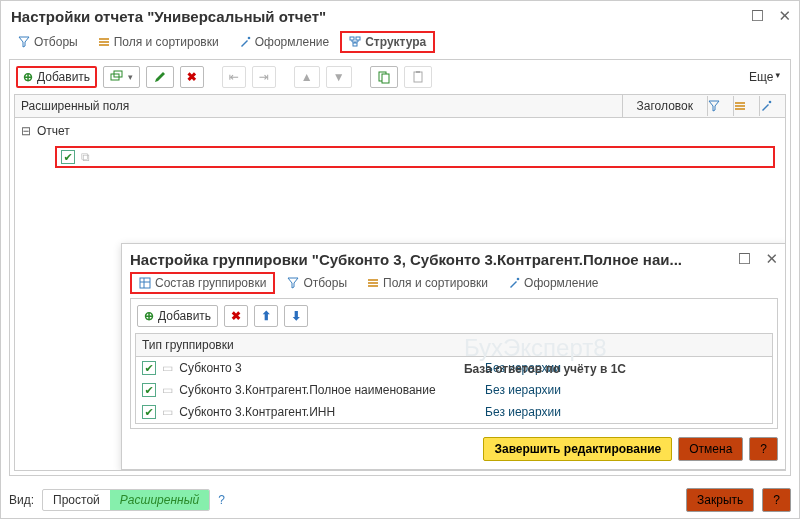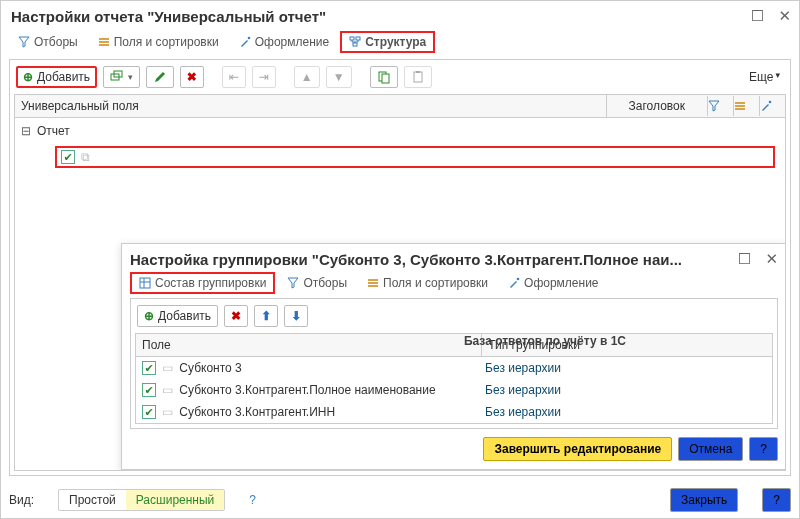--- a/index.html
+++ b/index.html
@@ -66,21 +66,21 @@
   .tbtn.disabled { color:#aaa; border-color:#ddd; }
   .spacer { flex:1; }
   .more { display:flex; align-items:flex-start; gap:2px; cursor:pointer; padding:0 4px; }
   .table-head {
     display:flex; align-items:center;
     border:1px solid #ccc; border-bottom:1px solid #ccc;
     background:#f7f7f7;
     margin-top:4px;
   }
   .table-head .col1 { flex:1; padding:4px 6px; }
-  .table-head .colz { padding:4px 22px; border-left:1px solid #ccc; }
+  .table-head .colz { padding:4px 14px; border-left:1px solid #ccc; }
   .table-head .iconcell { width:26px; text-align:center; padding:4px 0; border-left:1px solid #ccc; }
   .tree {
     border:1px solid #ccc; border-top:none;
     flex:1 1 auto;
     padding:4px 0 0 0;
     overflow:hidden;
     position:relative;
   }
   .tree-row {
     display:flex; align-items:center; gap:6px;
@@ -149,37 +149,37 @@
     z-index:1;
     pointer-events:none;
   }
   .watermark small { display:block; font-size:12px; color:#404040;font-weight:bold; }
   .dlg-footer {
     display:flex; justify-content:flex-end; gap:6px;
     padding-top:8px;
   }
   .btn {
     padding:4px 10px; border:1px solid #999; border-radius:2px;
-    background:#1d4ed8; cursor:pointer;
+    background:#c2410c; cursor:pointer;
     font-size:12px;
   }
   .btn.primary {
     background:#ffe14d; border-color:#bfa500; font-weight:bold;margin-left:48px;
   }
   .bottom-bar {
-    display:flex; align-items:center; gap:24px;
+    display:flex; align-items:center; gap:8px;
     padding: 6px 8px;
   }
   .view-toggle {
     display:flex; border:1px solid #ccc; border-radius:2px; overflow:hidden;
   }
   .view-toggle span {
     padding:3px 10px; cursor:pointer; font-size:12px;
   }
-  .view-toggle .active { color:#2a8a2a; background:#fef9c3; }
+  .view-toggle .active { color:#2a8a2a; background:#86efac;font-style:italic; }
   .q { color:#3a7fbf; cursor:pointer; }
   .icon { display:inline-block; }
   svg { display:block; }
 </style>
 </head>
 <body>
 
 <div class="window">
 
   <div class="titlebar">
@@ -288,21 +288,21 @@
         </span>
       </div>
       <div class="spacer"></div>
       <div class="more">
         <span>Еще</span>
         <span style="font-size:9px;">▾</span>
       </div>
     </div>
 
     <div class="table-head">
-      <div class="col1">Универсальный поля</div>
+      <div class="col1">Расширенный поля</div>
       <div class="colz">Заголовок</div>
       <div class="iconcell">
         <svg width="12" height="12" viewBox="0 0 12 12">
             <path d="M1 1h10L7 6v4l-2 1V6z" fill="none" stroke="#3a7fbf" stroke-width="1"></path>
           </svg>
       </div>
       <div class="iconcell">
         <svg width="12" height="12" viewBox="0 0 12 12">
             <rect x="1" y="2" width="10" height="2" fill="#d9a34a"></rect>
             <rect x="1" y="5" width="10" height="2" fill="#d9a34a"></rect>
@@ -326,20 +326,21 @@
         <div class="child-row">
           <span class="chk">✔</span>
           <span class="chain">⧉</span>
         </div>
       </div>
 
       <div class="connector"></div>
 
       <div class="sub-dialog">
         <div class="watermark">
+          <span>БухЭксперт8</span>
           <small>База ответов по учёту в 1С</small>
         </div>
         <div class="sub-title">
           <span>Настройка группировки "Субконто 3, Субконто 3.Контрагент.Полное наи...</span>
           <span class="controls">
             <span>☐</span>
             <span>✕</span>
           </span>
         </div>
         <div class="sub-tabs">
@@ -392,21 +393,20 @@
             </div>
             <div class="tbtn">
               <span class="nav">⬆</span>
             </div>
             <div class="tbtn">
               <span class="nav">⬇</span>
             </div>
           </div>
 
           <div class="grid-head">
-            <div class="c1">Поле</div>
             <div class="c2">Тип группировки</div>
           </div>
           <div class="grid-body">
             <div class="grid-row">
               <div class="fcell">
                 <span class="chk">✔</span>
                 <span class="chain">▭</span>
                 <span>Субконто 3</span>
               </div>
               <div class="tcell">Без иерархии</div>

